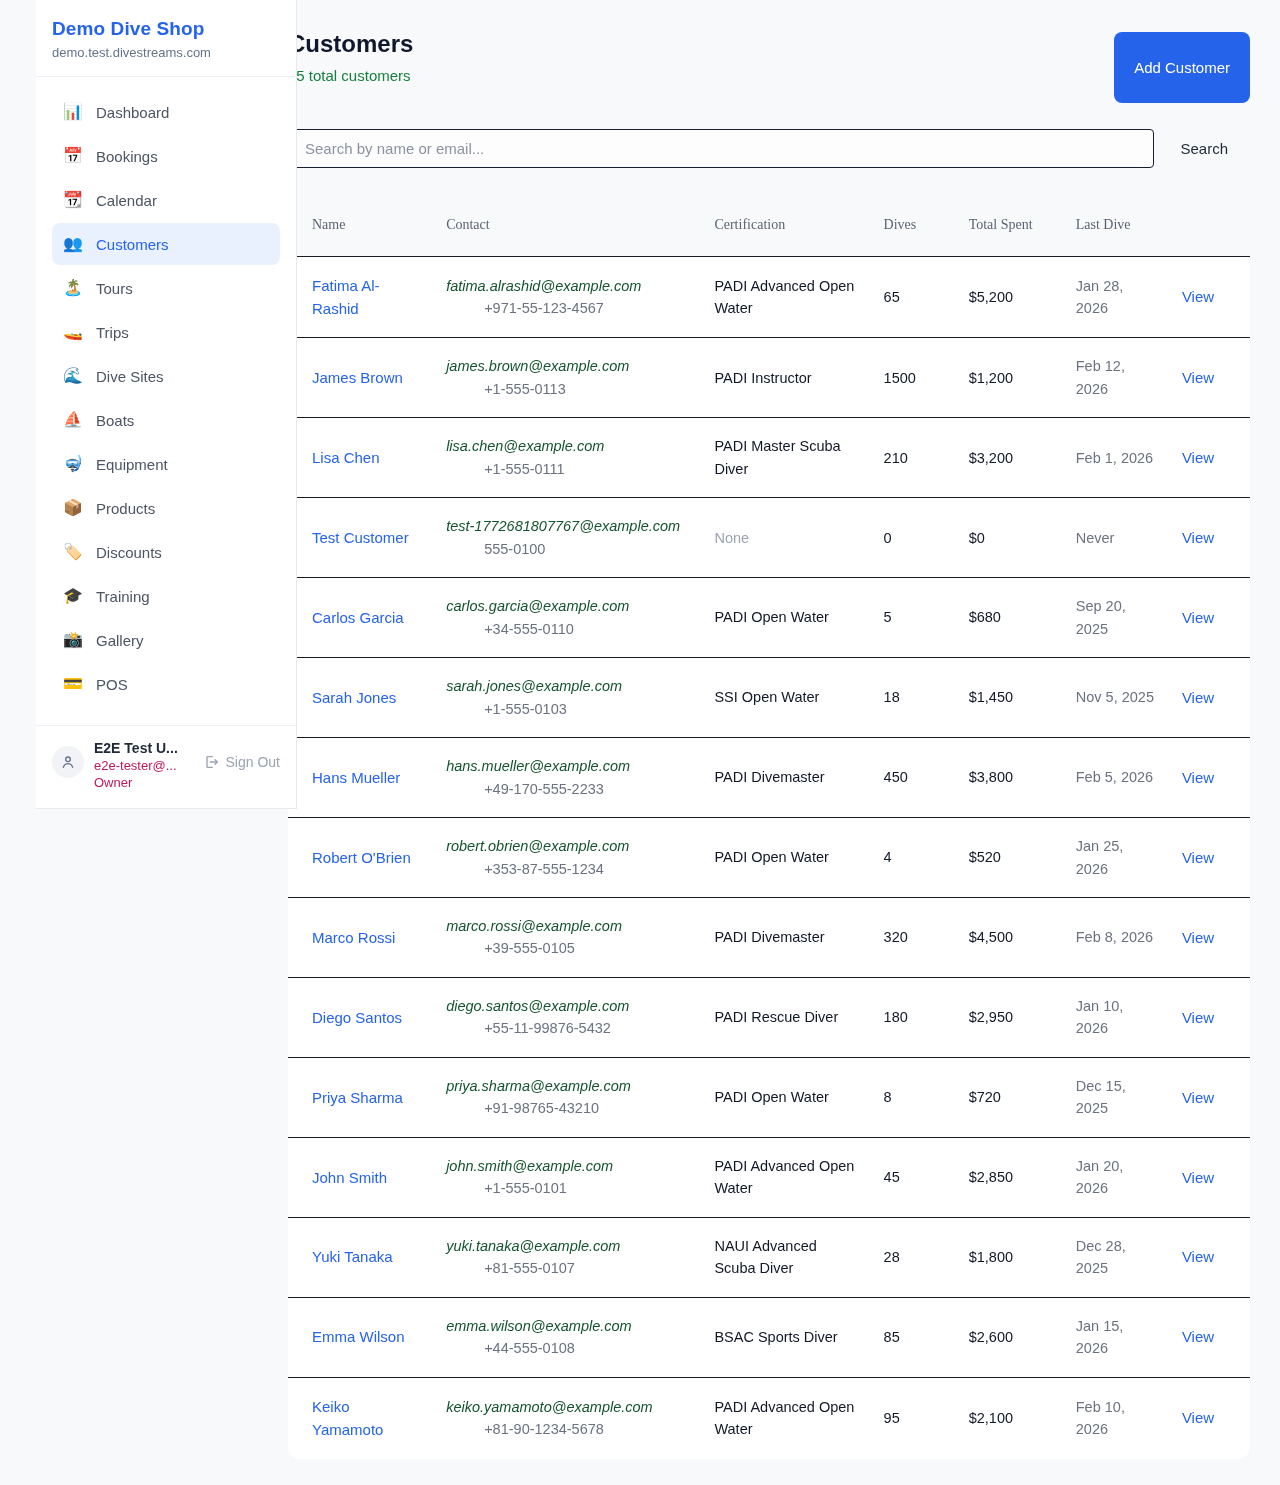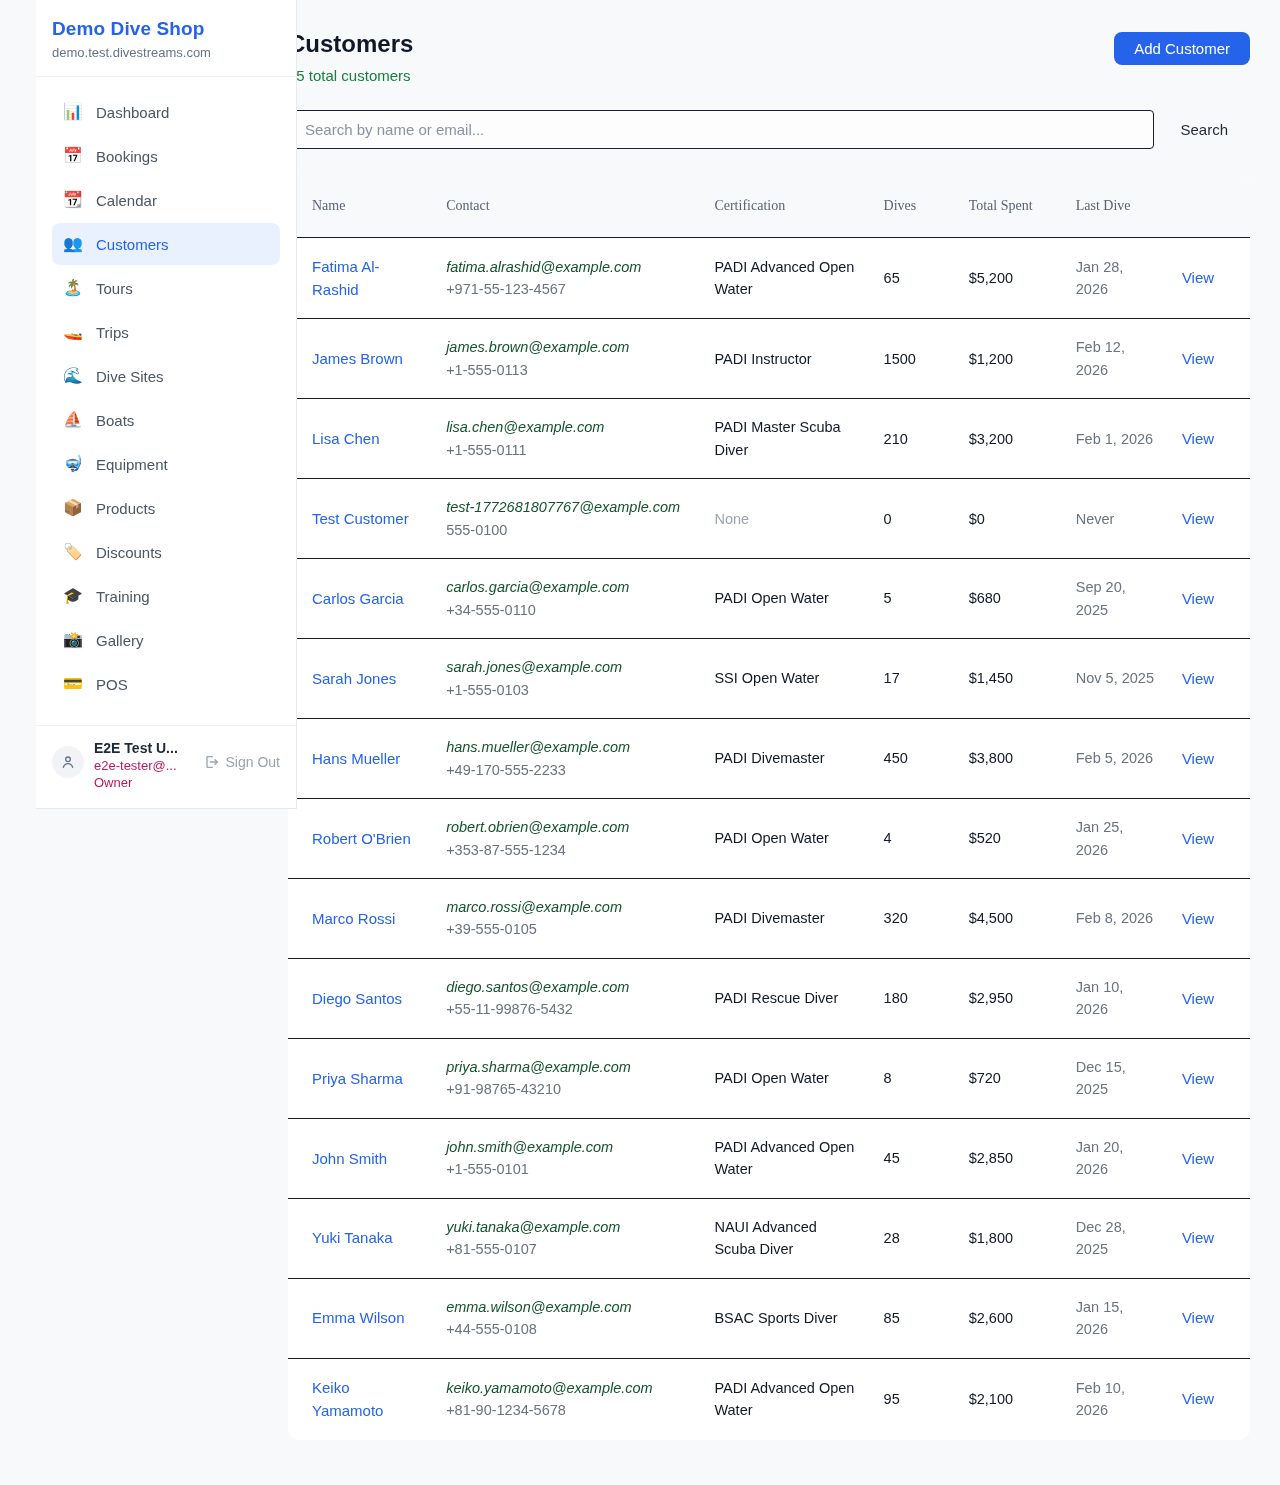--- a/index.html
+++ b/index.html
@@ -52,21 +52,21 @@
   }
 
   
   .main { margin-left: 256px; padding: 30px 30px 28px 32px; }
   .page-header { display: flex; align-items: flex-start; justify-content: space-between; }
   .page-title { font-size: 24px; font-weight: 700; color: #0f172a; }
   .page-subtitle { font-size: 15px; color: #15803d; margin-top: 9px; }
   .btn-primary {
     background: #2563eb; color: #ffffff; border: none; border-radius: 8px;
     font-family: inherit; font-size: 15px; font-weight: 500;
-    padding: 8px 20px; cursor: pointer; margin-top: 2px;
+    padding: 27px 20px; cursor: pointer; margin-top: 2px;
   }
 
   .search-row { display: flex; align-items: center; margin-top: 26px; }
   .search-input {
     flex: 1; height: 39px; border: 1px solid #182030; border-radius: 4px;
     background: #fdfdfe; padding: 12px 16px; font-family: inherit; font-size: 15px;
     color: #0f172a; outline: none;
   }
   .search-input::placeholder { color: #8b93a1; }
   .search-btn {
@@ -88,21 +88,21 @@
   }
   th:first-child, td:first-child { padding-left: 24px; }
   td {
     padding: 17px 12px; vertical-align: middle;
     border-bottom: 1px solid #161c28;
     font-size: 14.5px; color: #111827; line-height: 1.55;
   }
   tbody tr:last-child td { border-bottom: none; }
   .name-link, .view-link { color: #2563eb; text-decoration: none; font-size: 15px; font-weight: 500; cursor: pointer; line-height: 1.55; }
   .cell-email { color: #14532d; font-style: italic; }
-  .cell-phone { color: #6b7280; }
+  .cell-phone { color: #6b7280; margin-left: 38px; }
   .cell-cert.none { color: #9ca3af; }
   .cell-date { color: #6b7280; }
 </style>
 </head>
 <body>
 
 <aside class="sidebar">
   <div class="sidebar-header">
     <div class="shop-title">Demo Dive Shop</div>
     <div class="shop-domain">demo.test.divestreams.com</div>
@@ -285,21 +285,21 @@
             <td class="cell-date">Sep 20, 2025</td>
             <td><a class="view-link">View</a></td>
           </tr>
           <tr>
             <td><a class="name-link">Sarah Jones</a></td>
             <td>
               <div class="cell-email">sarah.jones@example.com</div>
               <div class="cell-phone">+1-555-0103</div>
             </td>
             <td class="cell-cert">SSI Open Water</td>
-            <td>17</td>
+            <td>18</td>
             <td>$1,450</td>
             <td class="cell-date">Nov 5, 2025</td>
             <td><a class="view-link">View</a></td>
           </tr>
           <tr>
             <td><a class="name-link">Hans Mueller</a></td>
             <td>
               <div class="cell-email">hans.mueller@example.com</div>
               <div class="cell-phone">+49-170-555-2233</div>
             </td>

